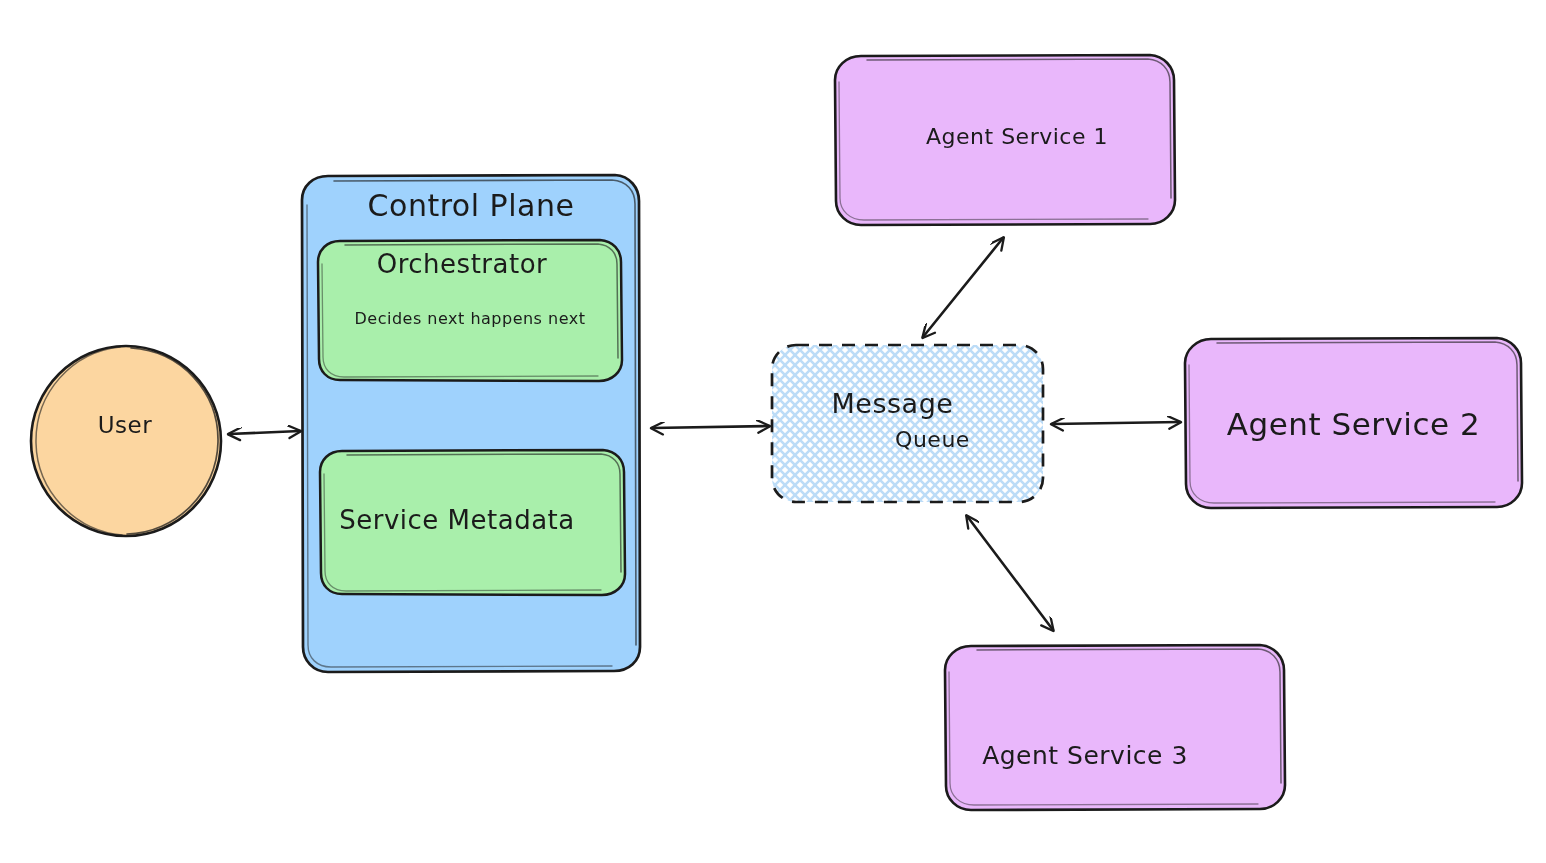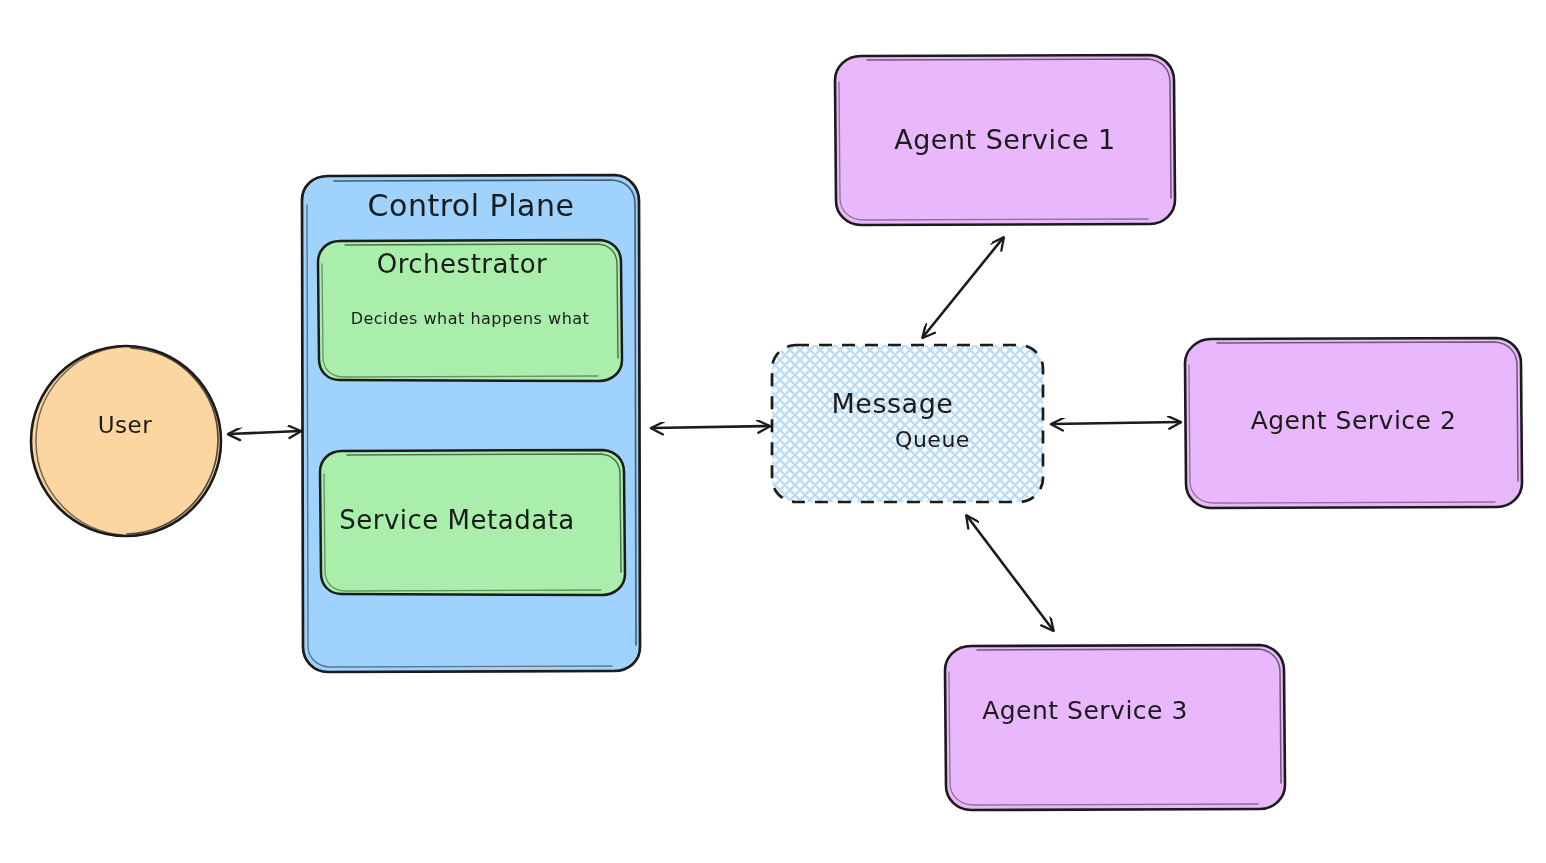--- a/index.html
+++ b/index.html
@@ -33,23 +33,23 @@
     white-space: nowrap;
     pointer-events: none;
   }
   .lbl-user        { left: 25px;  top: 412px; width: 200px; font-size: 23px; }
   .lbl-cp-title    { left: 302px; top: 188px; width: 338px; font-size: 30px; }
   .lbl-orch-title  { left: 318px; top: 249px; width: 288px; font-size: 26px; }
   .lbl-orch-sub    { left: 318px; top: 309px; width: 304px; font-size: 16px; }
   .lbl-meta        { left: 320px; top: 505px; width: 274px; font-size: 26px; }
   .lbl-mq-1        { left: 772px; top: 388px; width: 241px; font-size: 27px; }
   .lbl-mq-2        { left: 772px; top: 427px; width: 321px; font-size: 22px; }
-  .lbl-as1         { left: 835px; top: 124px; width: 340px; font-size: 27px; }
-  .lbl-as2         { left: 1185px;top: 406px; width: 337px; font-size: 25px; }
-  .lbl-as3         { left: 945px; top: 696px; width: 280px; font-size: 25px; }
+  .lbl-as1         { left: 835px; top: 124px; width: 340px; font-size: 22px; padding-left: 12px; }
+  .lbl-as2         { left: 1185px;top: 406px; width: 337px; font-size: 31px; }
+  .lbl-as3         { left: 945px; top: 741px; width: 280px; font-size: 25px; }
   .hit {
     position: absolute;
     background: transparent;
   }
 </style>
 </head>
 <body>
 
 <div id="canvas">
 
@@ -156,21 +156,21 @@
       <path d="M967,516 L1053,630" fill="none" stroke="#1b1b1b" stroke-width="2.6" stroke-linecap="round" marker-start="url(#arwStart)" marker-end="url(#arwEnd)"></path>
     </g>
   </svg>
 
   <div class="node-label lbl-user">User</div>
 
   <div class="node-label lbl-cp-title">Control Plane</div>
 
   <div class="node-label lbl-orch-title">Orchestrator</div>
 
-  <div class="node-label lbl-orch-sub">Decides what happens what</div>
+  <div class="node-label lbl-orch-sub">Decides next happens next</div>
 
   <div class="node-label lbl-meta">Service Metadata</div>
 
   <div class="node-label lbl-mq-1">Message</div>
   <div class="node-label lbl-mq-2">Queue</div>
 
   <div class="node-label lbl-as1">Agent Service 1</div>
 
   <div class="node-label lbl-as2">Agent Service 2</div>
 

